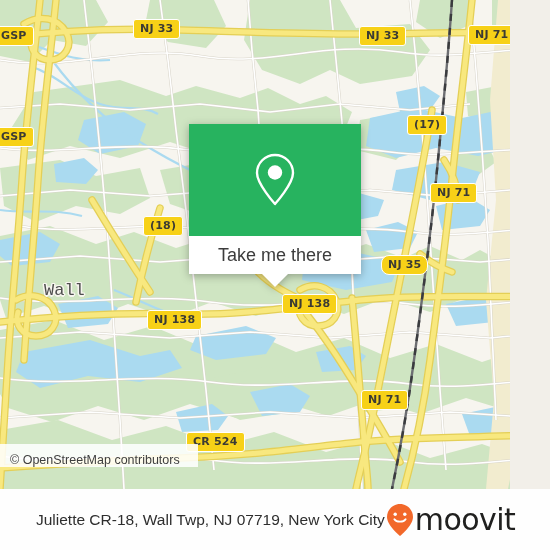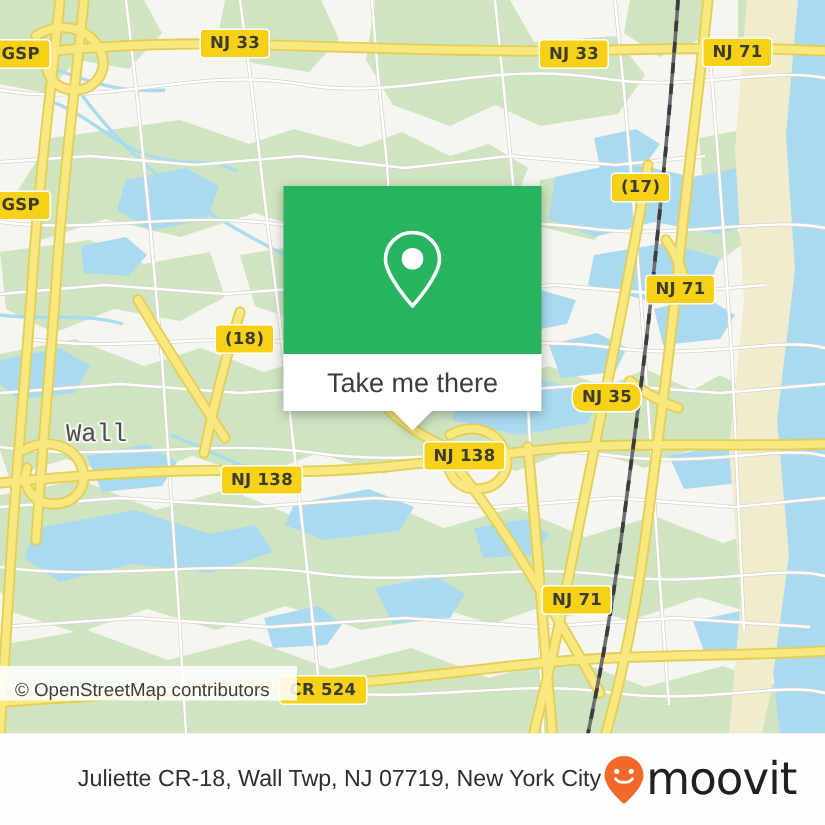--- a/index.html
+++ b/index.html
@@ -15,21 +15,21 @@
     width: 550px;
     height: 550px;
     overflow: hidden;
     background: #f2efe9;
   }
 
   
   #map {
     position: absolute;
     left: 0; top: 0;
-    width: 550px;
+    width: 510px;
     height: 489px;
     overflow: hidden;
     background: #f7f5ef;
   }
   #map svg.maplayer {
     position: absolute;
     left: 0; top: 0;
     width: 550px;
     height: 489px;
     display: block;
@@ -140,21 +140,21 @@
     height: 61px;
     background: rgba(255,255,255,0.93);
     overflow: hidden;
   }
   #footer-inner {
     position: absolute;
     left: 0; top: 0;
     width: 550px; height: 61px;
     display: flex;
     align-items: center;
-    justify-content: flex-end;
+    justify-content: center;
     padding: 0 19px 0 20px;
     box-sizing: border-box;
   }
   #footer-address {
     font-size: 15.5px;
     color: #2e2e2e;
     font-family: "Liberation Sans", sans-serif;
     white-space: nowrap;
   }
   #brand {
@@ -344,21 +344,21 @@
     <div class="shield" style="left:359px; top:26px;">NJ 33</div>
     <div class="shield" style="left:468px; top:25px;">NJ 71</div>
     <div class="shield" style="left:407px; top:115px;">(17)</div>
     <div class="shield" style="left:-6px;  top:127px;">GSP</div>
     <div class="shield" style="left:430px; top:183px;">NJ 71</div>
     <div class="shield" style="left:143px; top:216px;">(18)</div>
     <div class="shield" style="left:381px; top:255px;border-radius:8px;">NJ 35</div>
     <div class="shield" style="left:282px; top:294px;">NJ 138</div>
     <div class="shield" style="left:147px; top:310px;">NJ 138</div>
     <div class="shield" style="left:361px; top:390px;">NJ 71</div>
-    <div class="shield" style="left:186px; top:450px;">CR 524</div>
+    <div class="shield" style="left:186px; top:432px;">CR 524</div>
 
     <div class="place-label" style="left:44px; top:281px;">Wall</div>
 
     <div id="info-card">
       <div id="card-head">
         <svg id="card-pin" viewBox="0 0 46 56">
           <path d="M23 3 C13 3 5 11 5 21 C5 32 23 52 23 52 C23 52 41 32 41 21 C41 11 33 3 23 3 Z" fill="none" stroke="#ffffff" stroke-width="2.4" stroke-linejoin="round"></path>
           <circle cx="23" cy="20.5" r="7.2" fill="#ffffff"></circle>
         </svg>
       </div>

